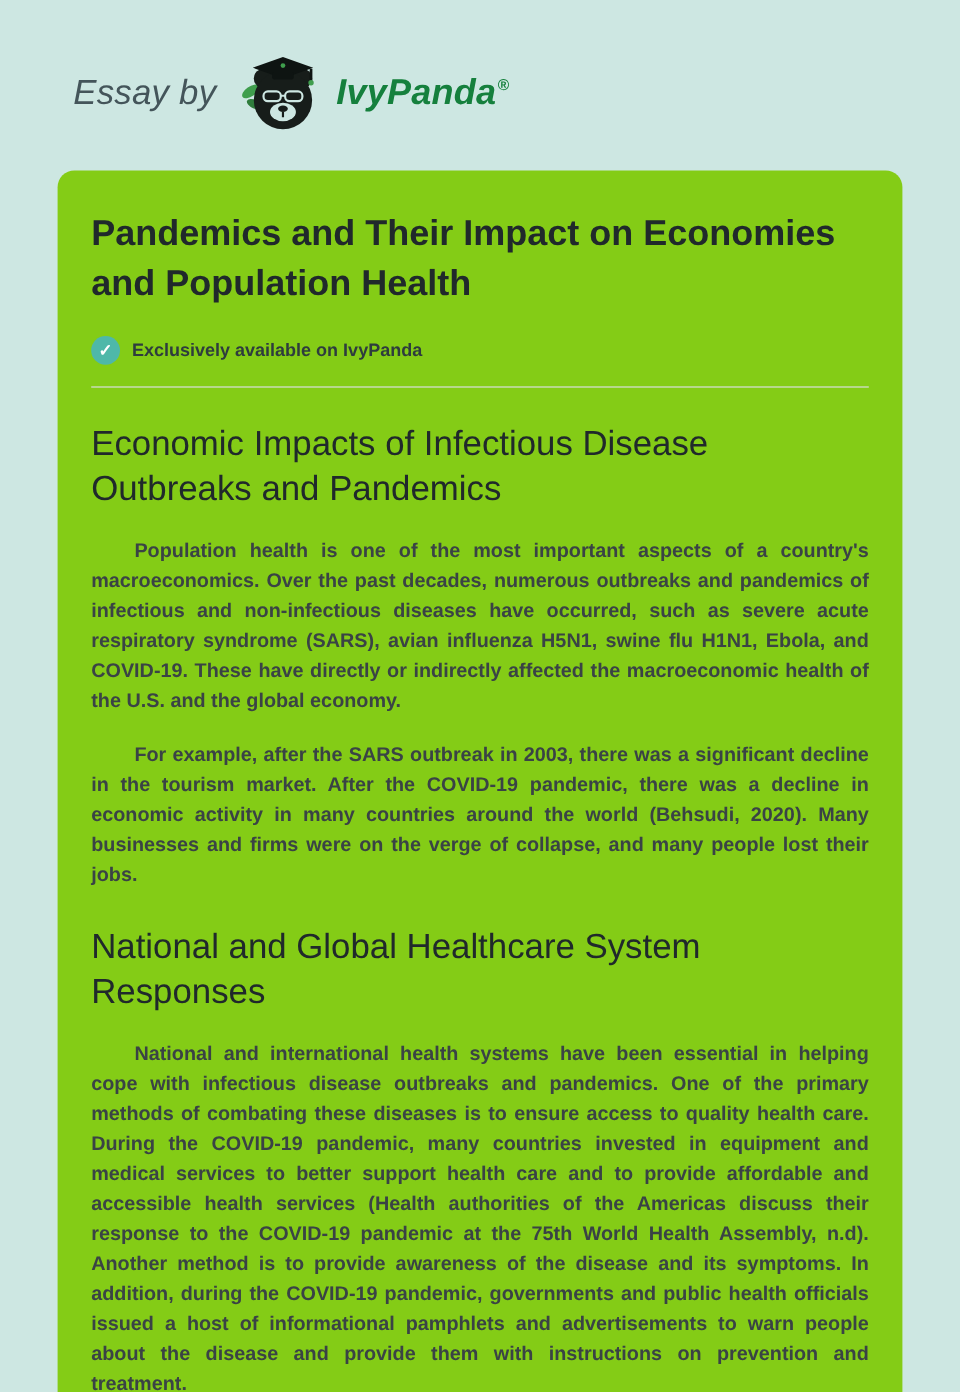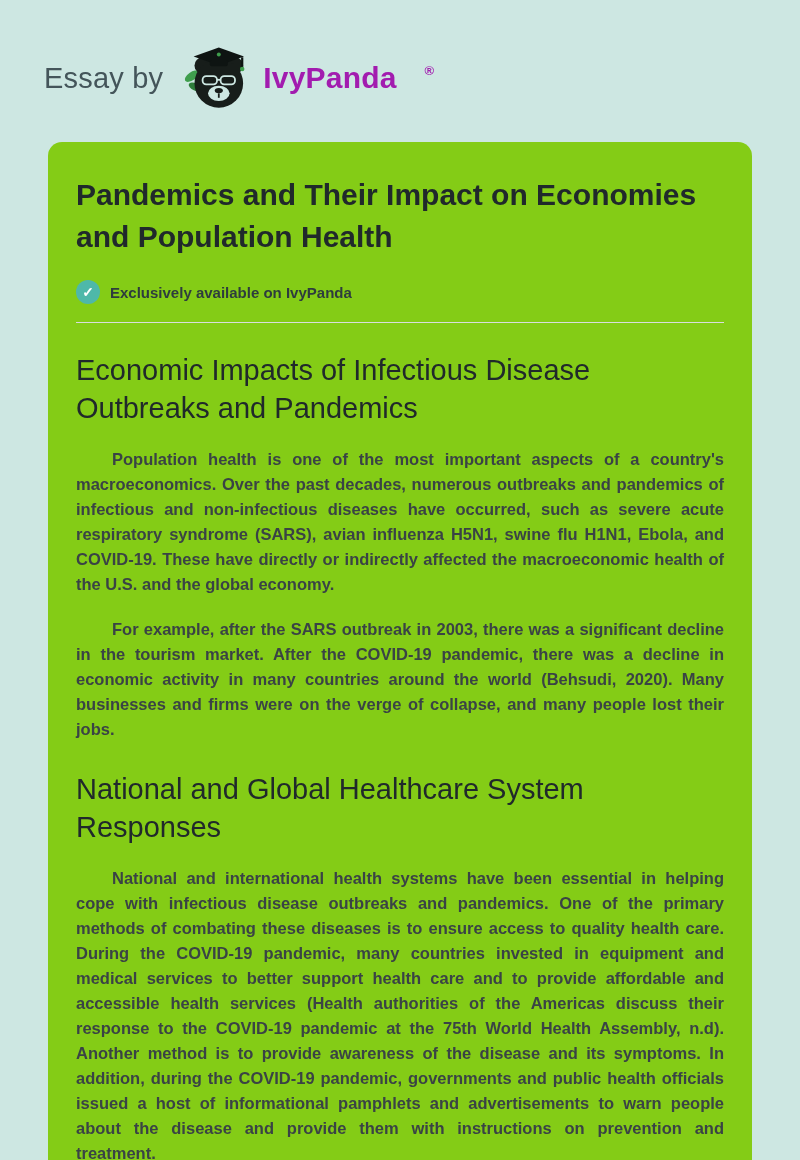--- a/index.html
+++ b/index.html
@@ -6,43 +6,43 @@
   body {
     width: 800px;
     min-height: 1160px;
     background: #cde7e2;
     font-family: "Liberation Sans", sans-serif;
     -webkit-font-smoothing: antialiased;
   }
   .header {
     display: flex;
     align-items: center;
-    padding: 38px 48px 0 44px;
+    padding: 38px 48px 0 61px;
     height: 80px;
+    font-style: italic;
   }
   .essay-by {
     font-size: 29px;
     color: #44555a;
     letter-spacing: 0.2px;
   }
   .logo {
     margin-left: 18px;
     display: flex;
     align-items: center;
   }
   .logo svg { display: block; }
   .brand {
     margin-left: 10px;
     font-size: 30px;
     font-weight: 700;
-    color: #a21caf;
+    color: #15803d;
     letter-spacing: 0.2px;
     display: flex;
     align-items: flex-start;
-    gap: 27px;
   }
   .brand sup {
     font-size: 13px;
     font-weight: 700;
     margin-top: 2px;
     margin-left: 1px;
   }
   .card {
     background: #84cc16;
     margin: 24px 48px 50px 48px;

